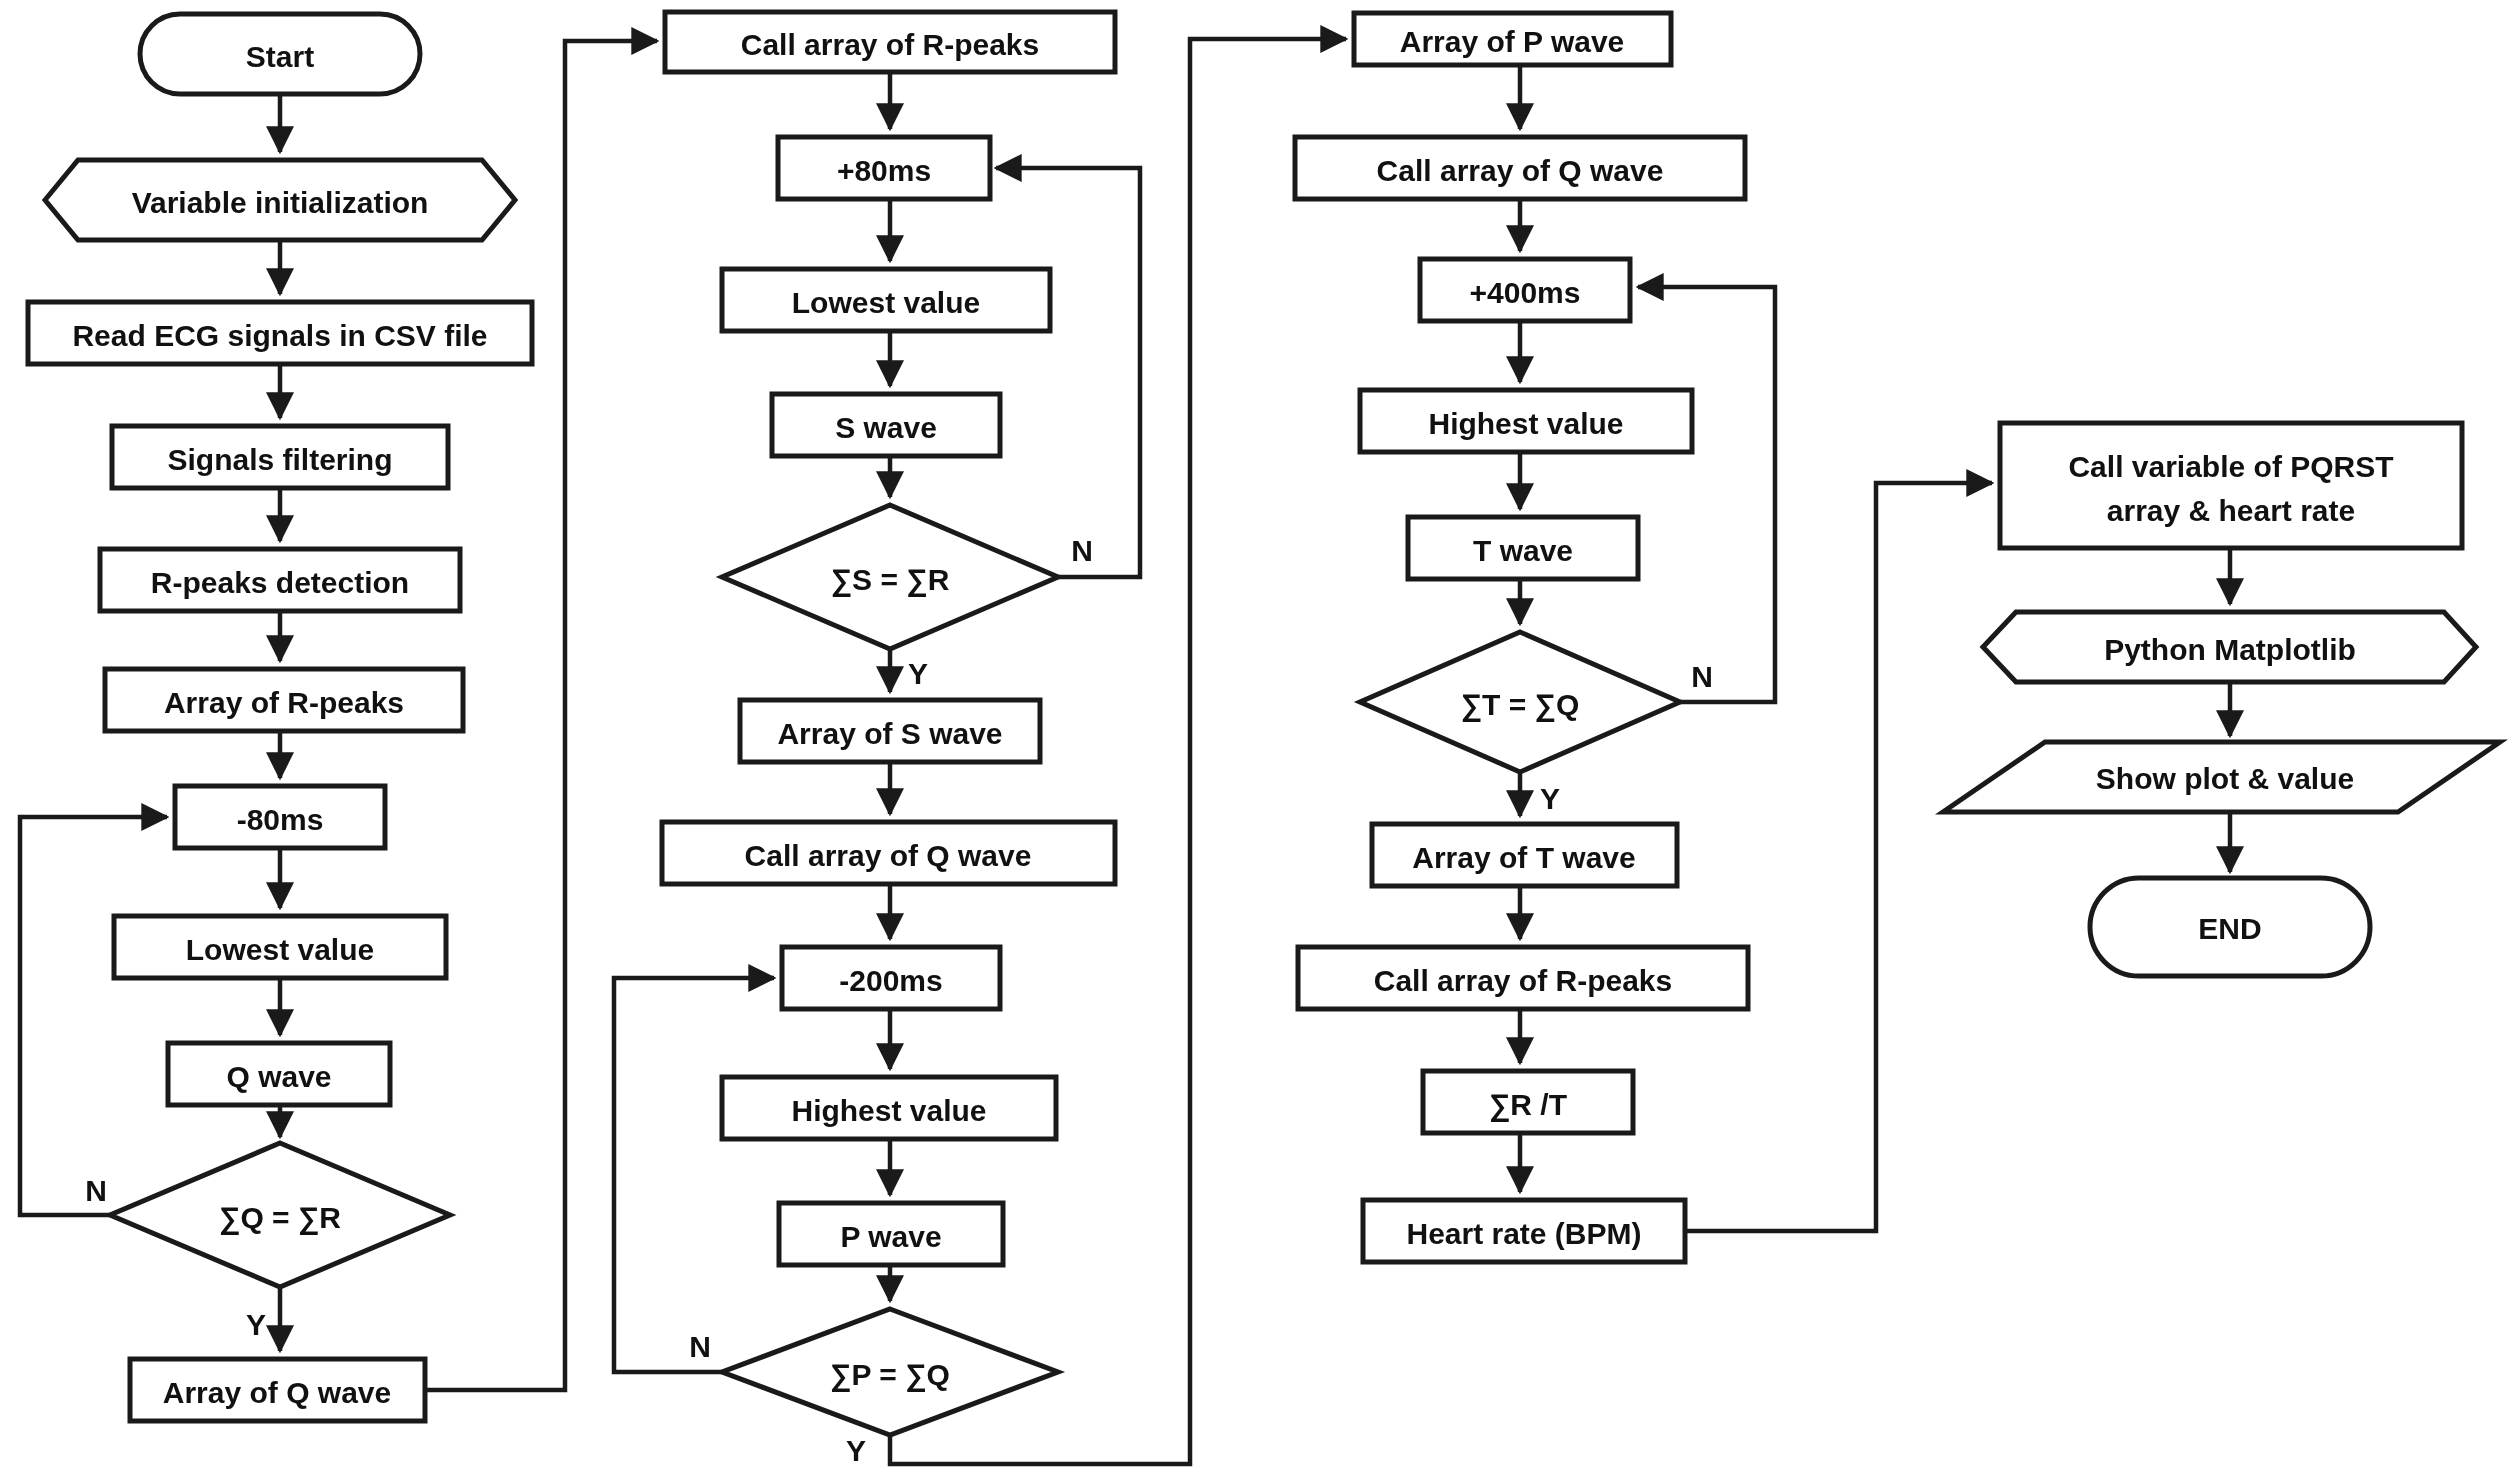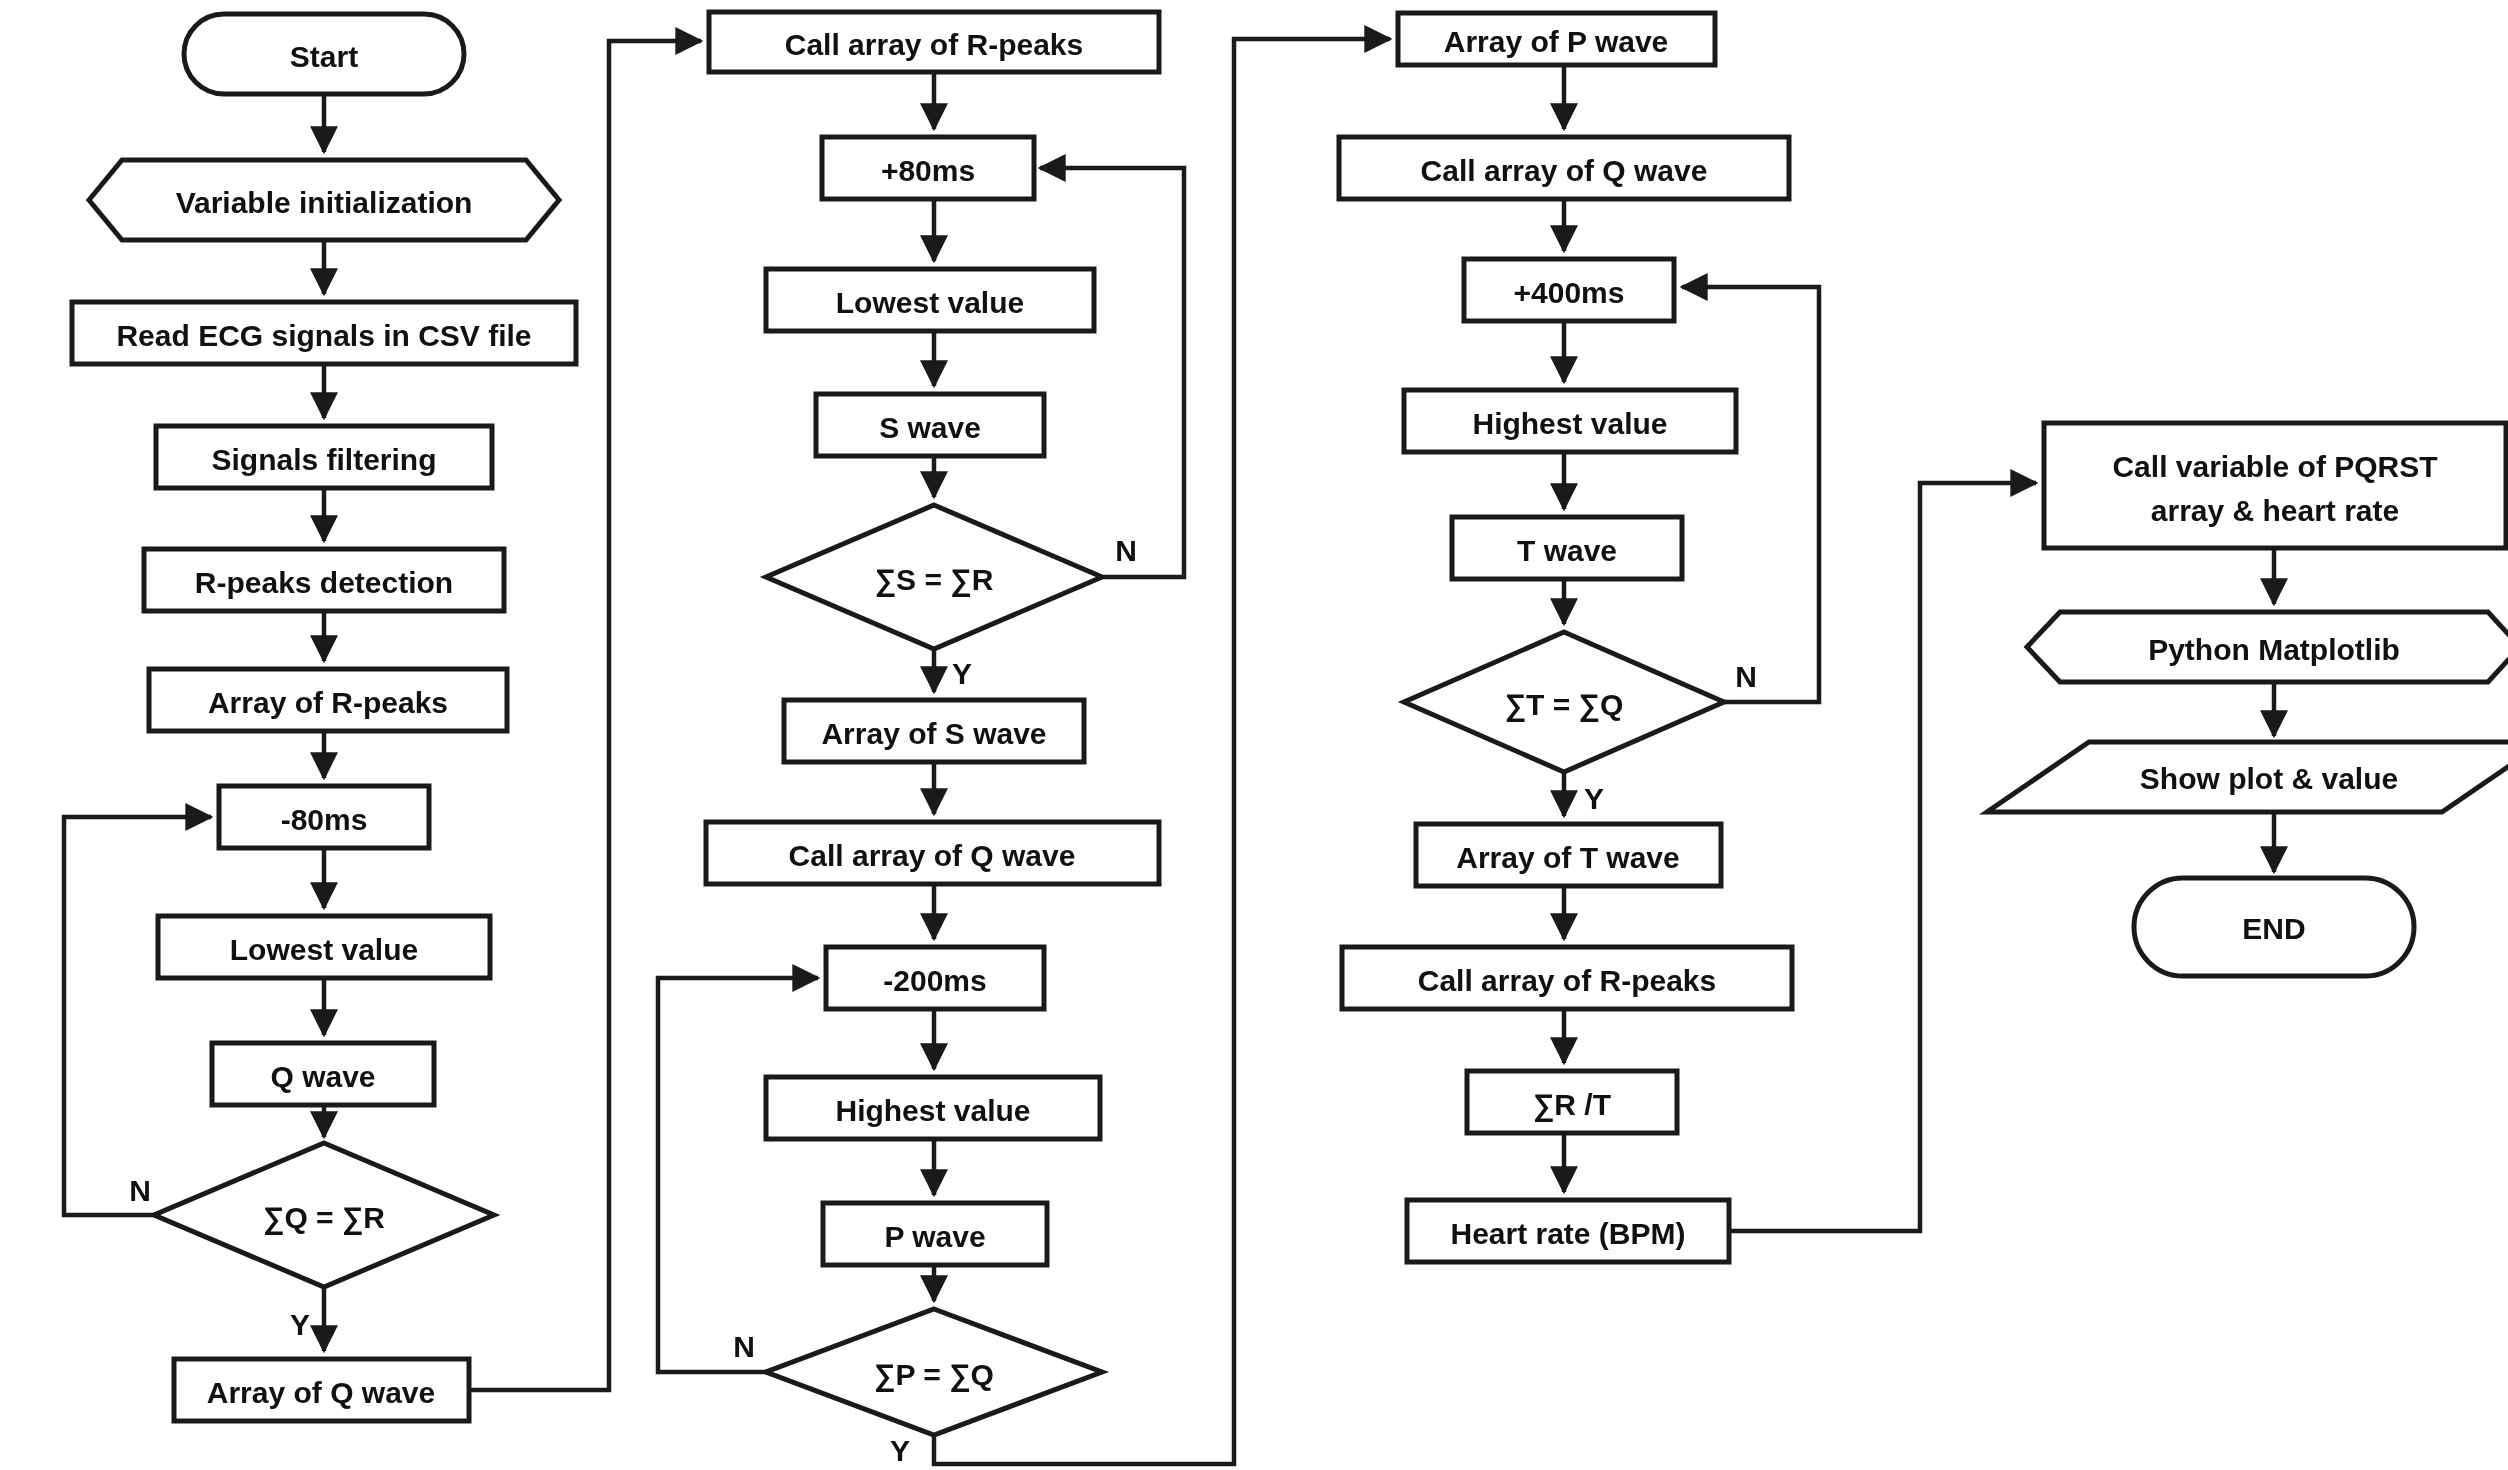--- a/index.html
+++ b/index.html
@@ -8,21 +8,20 @@
     background: #ffffff;
     width: 2508px;
     height: 1470px;
     overflow: hidden;
   }
   .canvas-wrap {
     position: relative;
     width: 2436px;
     height: 1470px;
     background: #ffffff;
-    margin-left: 44px;
   }
   svg { display: block; }
   .shape {
     fill: #ffffff;
     stroke: #1a1a1a;
     stroke-width: 5;
     stroke-linejoin: miter;
   }
   .edge {
     fill: none;

